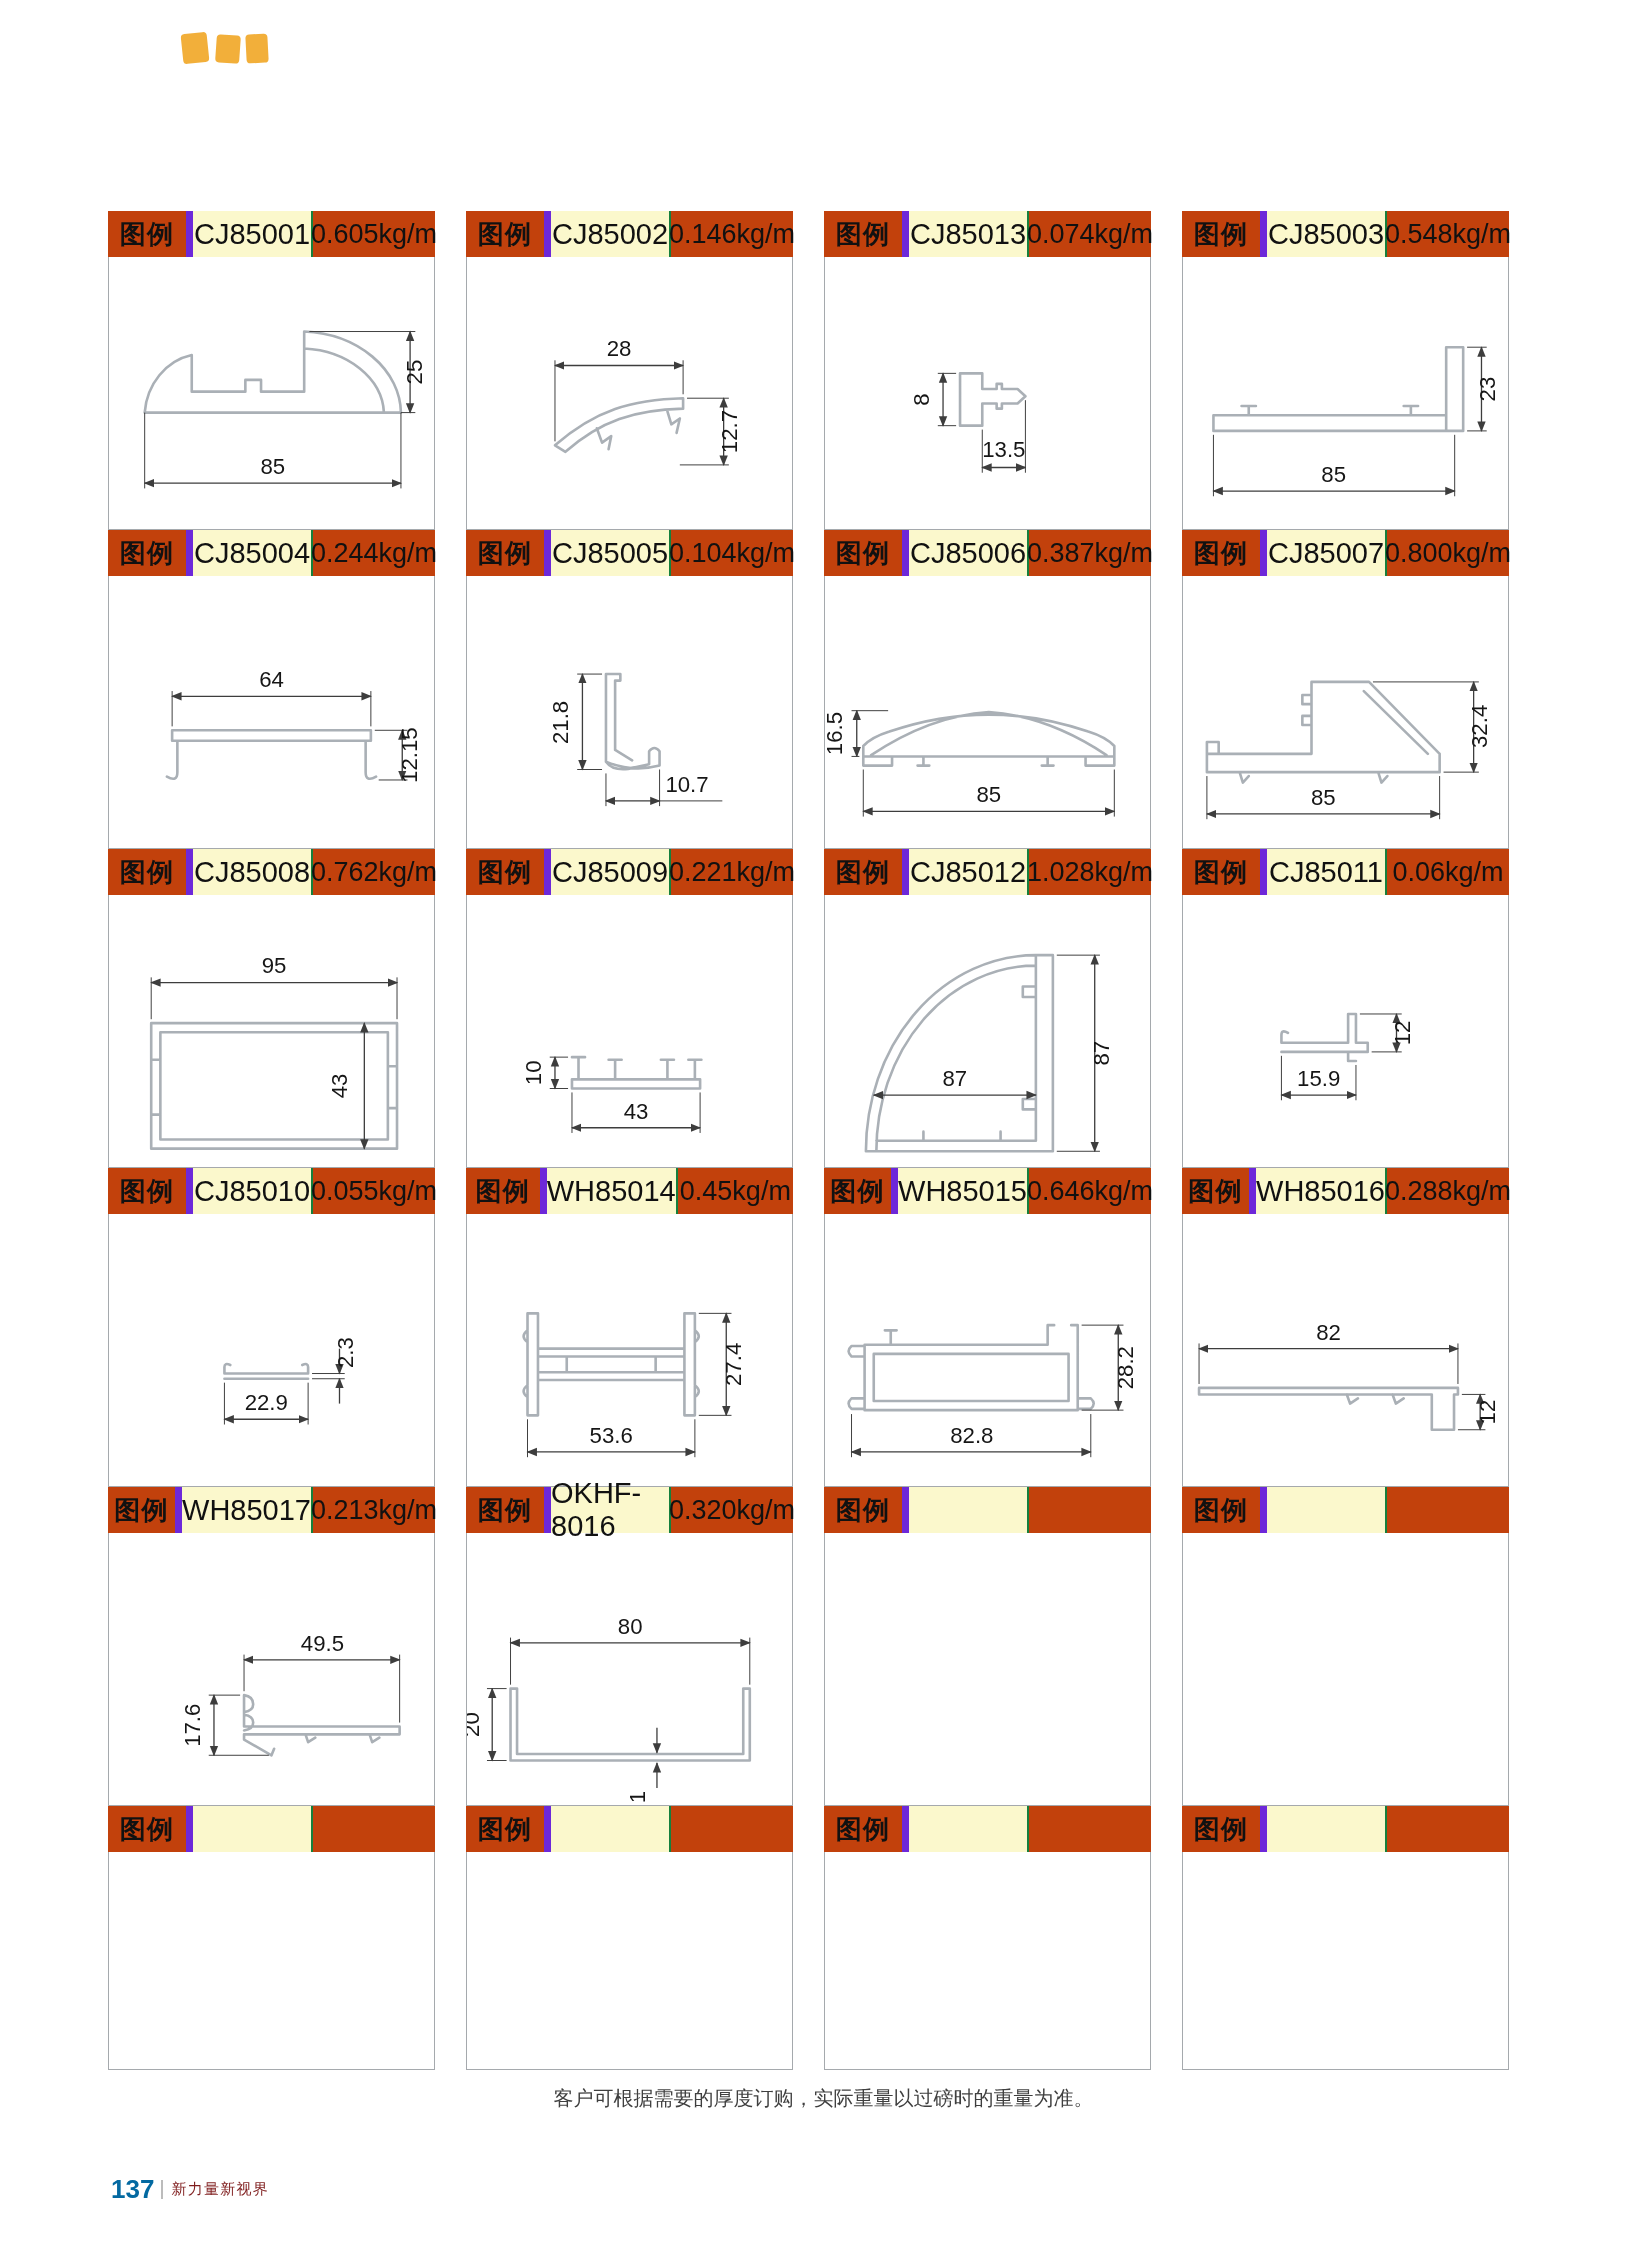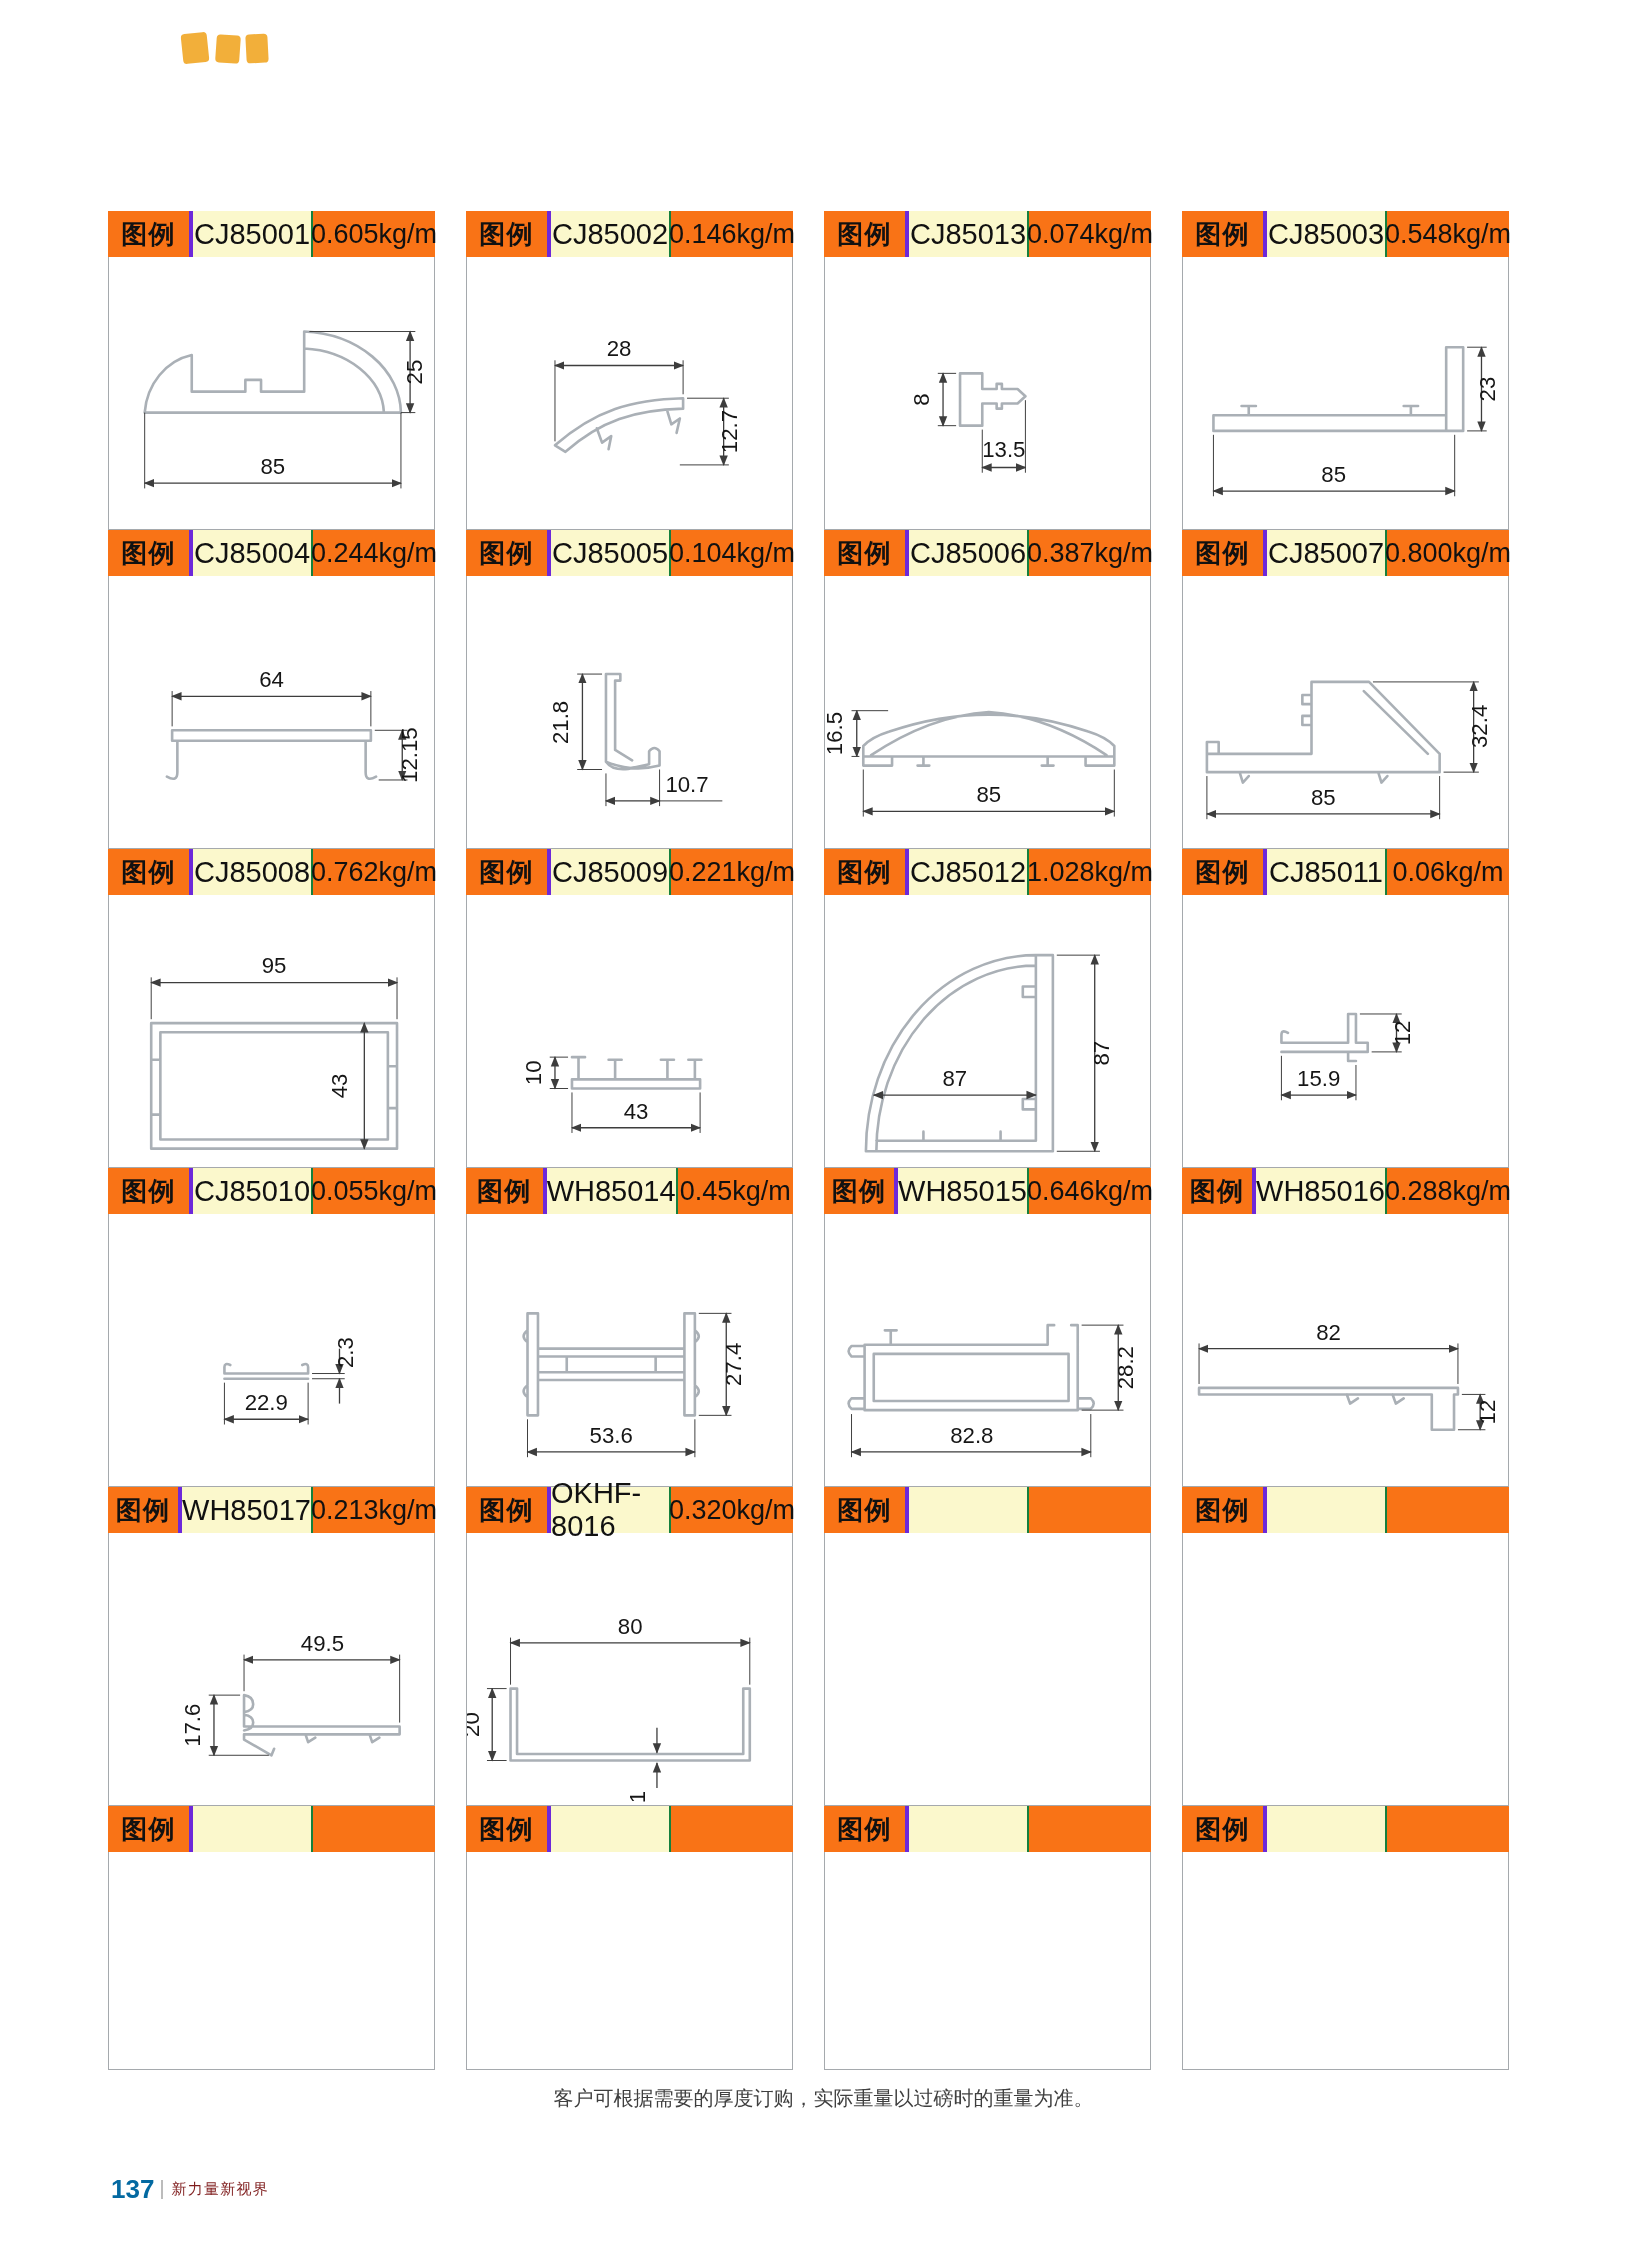--- a/index.html
+++ b/index.html
@@ -10,24 +10,24 @@
   .brand i{display:block;position:absolute;background:#f0a117;border-radius:3.9px;opacity:.85;}
   .brand i.b1{left:0;top:5.2px;width:26px;height:30px;transform:rotate(-6deg);}
   .brand i.b2{left:34px;top:7.9px;width:23.6px;height:27.5px;transform:rotate(4deg);}
   .brand i.b3{left:64px;top:6.5px;width:22px;height:29px;transform:rotate(-3deg);}
   
   .grid{position:absolute;left:108px;top:211px;display:grid;
         grid-template-columns:repeat(4,327px);column-gap:31px;grid-auto-rows:319px;}
   .cell{width:327px;}
   .cell-header{display:flex;height:46px;box-sizing:border-box;}
   .seg{display:flex;align-items:center;justify-content:center;box-sizing:border-box;}
-  .seg.legend{width:85px;background:#f97316;font-weight:700;font-size:26px;
-              border-right:4px solid #6d28d9;letter-spacing:1.3px;}
+  .seg.legend{width:85px;background:#c2410c;font-weight:700;font-size:26px;
+              border-right:7px solid #6d28d9;letter-spacing:1.3px;}
   .seg.code{flex:1;background:#fbf8cc;font-size:29px;border-right:2px solid #15803d;}
-  .seg.weight{width:122px;background:#f97316;font-size:27px;}
+  .seg.weight{width:122px;background:#c2410c;font-size:27px;}
   .cell-body{height:273px;box-sizing:border-box;border:1.3px solid #a5a9ad;border-top:none;
              background:#fff;overflow:hidden;}
   .row6 .cell-body{height:218px;}
   svg.draw{display:block;}
   .p{fill:none;stroke:#aab0b6;stroke-width:4;stroke-linejoin:round;stroke-linecap:round;}
   .d{fill:none;stroke:#3d3d3d;stroke-width:2;}
   .e{fill:none;stroke:#3d3d3d;stroke-width:1.5;}
   .dt{font:34px "Liberation Sans",sans-serif;fill:#161616;text-anchor:middle;}
   
   .footer{position:absolute;left:0;top:2080px;width:1647px;text-align:center;

